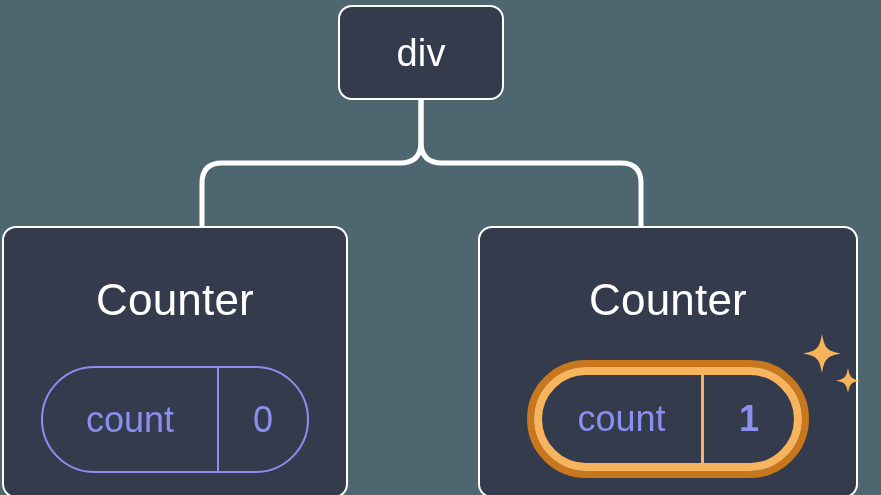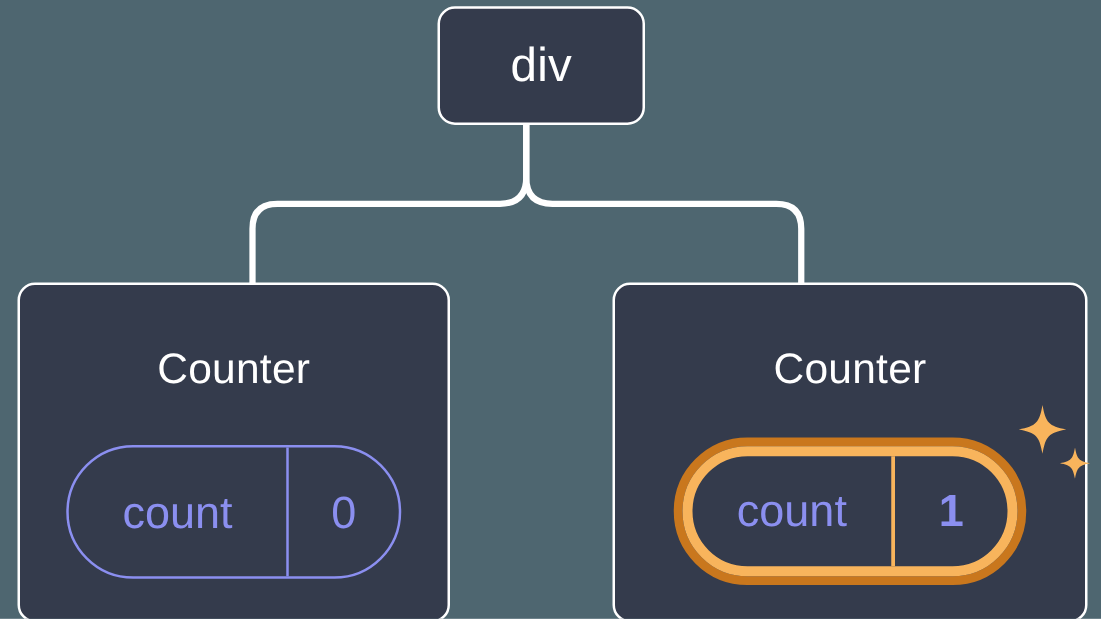--- a/index.html
+++ b/index.html
@@ -30,21 +30,20 @@
     pointer-events: none;
   }
 
   
   .node-box {
     position: absolute;
     background: #343b4c;
     border: 2px solid #ffffff;
     border-radius: 14px;
     box-sizing: border-box;
-    margin-left: 12px;
   }
 
   #div-node {
     left: 338px;
     top: 5px;
     width: 166px;
     height: 95px;
     display: flex;
     align-items: center;
     justify-content: center;
@@ -62,21 +61,21 @@
     height: 272px;
     display: flex;
     flex-direction: column;
     align-items: center;
   }
   #counter-node-left  { left: 2px;   width: 346px; }
   #counter-node-right { left: 478px; width: 380px; }
 
   .counter-title {
     color: #ffffff;
-    font-size: 34px;
+    font-size: 44px;
     font-weight: 400;
     line-height: 1;
     margin-top: 50px;
     letter-spacing: 0.2px;
   }
 
   
   .pill-wrap {
     position: relative;
     margin-top: 44px;

